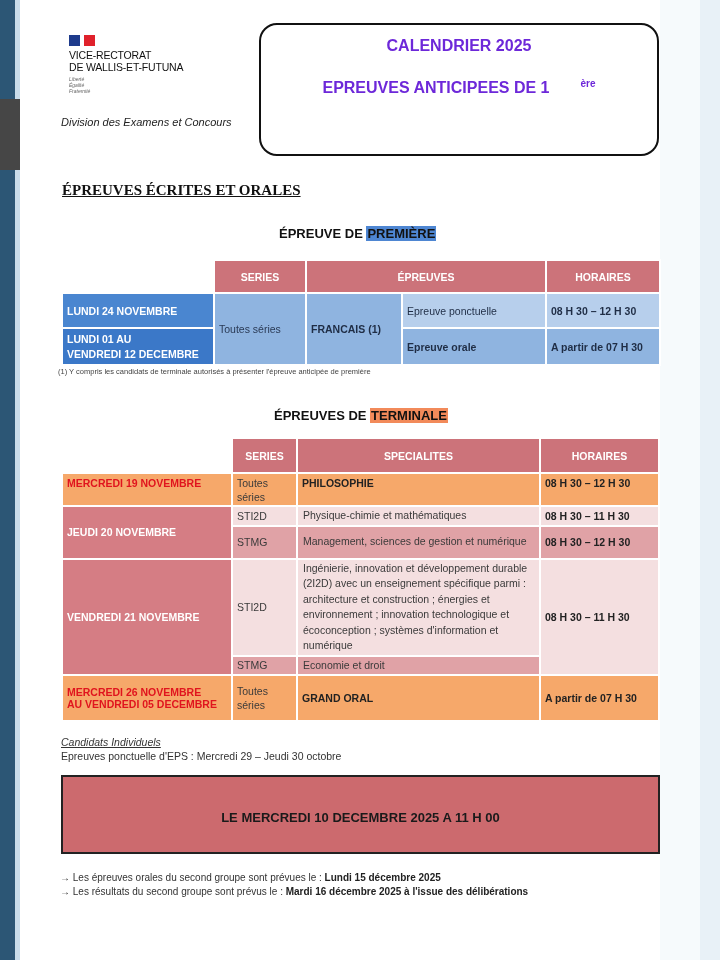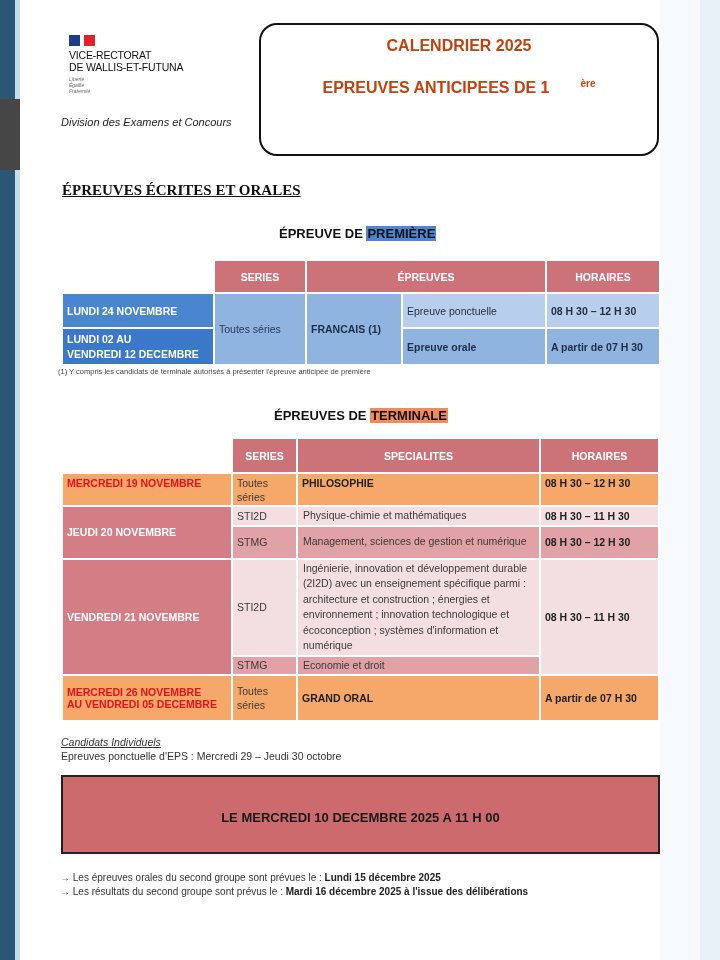--- a/index.html
+++ b/index.html
@@ -14,21 +14,21 @@
 
   .logo { position: absolute; left: 69px; top: 35px; }
   .flag { display: flex; width: 26px; height: 11px; }
   .flag .b { width: 11px; background: #1e3b8c; }
   .flag .w { width: 4px; background: #fff; }
   .flag .r { width: 11px; background: #e0212b; }
   .org { font-weight: normal; font-size: 10.5px; line-height: 11.5px; color: #111; margin-top: 4px; letter-spacing: -0.2px; }
   .motto { font-style: italic; font-size: 5px; line-height: 6px; color: #666; margin-top: 3px; }
   .division { position: absolute; left: 61px; top: 116px; font-style: italic; font-size: 11px; color: #222; }
 
-  .title-box { position: absolute; left: 259px; top: 23px; width: 400px; height: 133px; border: 2px solid #111; border-radius: 18px; text-align: center; color: #c2410c; font-weight: bold; }
+  .title-box { position: absolute; left: 259px; top: 23px; width: 400px; height: 133px; border: 2px solid #111; border-radius: 18px; text-align: center; color: #6d28d9; font-weight: bold; }
   .title-box .l1 { font-size: 16px; position: absolute; top: 12px; left: 0; right: 0; }
   .title-box .l2 { font-size: 16px; position: absolute; top: 53px; left: 0; right: 0; }
   .title-box .l2 sup { font-size: 10px; margin-left: 31px; }
   .title-box .l3 { font-size: 16px; position: absolute; top: 93px; left: 0; right: 0; }
 
   .section-title { position: absolute; left: 62px; top: 182px; font-family: "Liberation Serif", serif; font-weight: bold; font-size: 15px; text-decoration: underline; color: #111; }
 
   .sub-heading { position: absolute; font-weight: bold; font-size: 13px; color: #111; }
   .sub-heading .hl-blue { background: #4e86d2; padding: 0 1px; text-align: right; }
   .sub-heading .hl-orange { background: #f28a5a; padding: 0 1px; }
@@ -132,21 +132,21 @@
   </tr>
   <tr>
     <td class="d1">LUNDI 24 NOVEMBRE</td>
     <td class="serie" rowspan="2">Toutes séries</td>
     <td class="ep" rowspan="2">FRANCAIS (1)</td>
     <td class="sub1">Epreuve ponctuelle</td>
     <td class="h1">08 H 30 – 12 H 30</td>
   </tr>
   <tr>
     <td class="d2">
-          <div>LUNDI 02 AU</div>
+          <div>LUNDI 01 AU</div>
           <div>VENDREDI 12 DECEMBRE</div>
         </td>
     <td class="sub2">Epreuve orale</td>
     <td class="h2">A partir de 07 H 30</td>
   </tr>
 </tbody>
   </table>
 
 <div class="footnote">(1)   Y compris les candidats de terminale autorisés à présenter l'épreuve anticipée de première</div>
 

